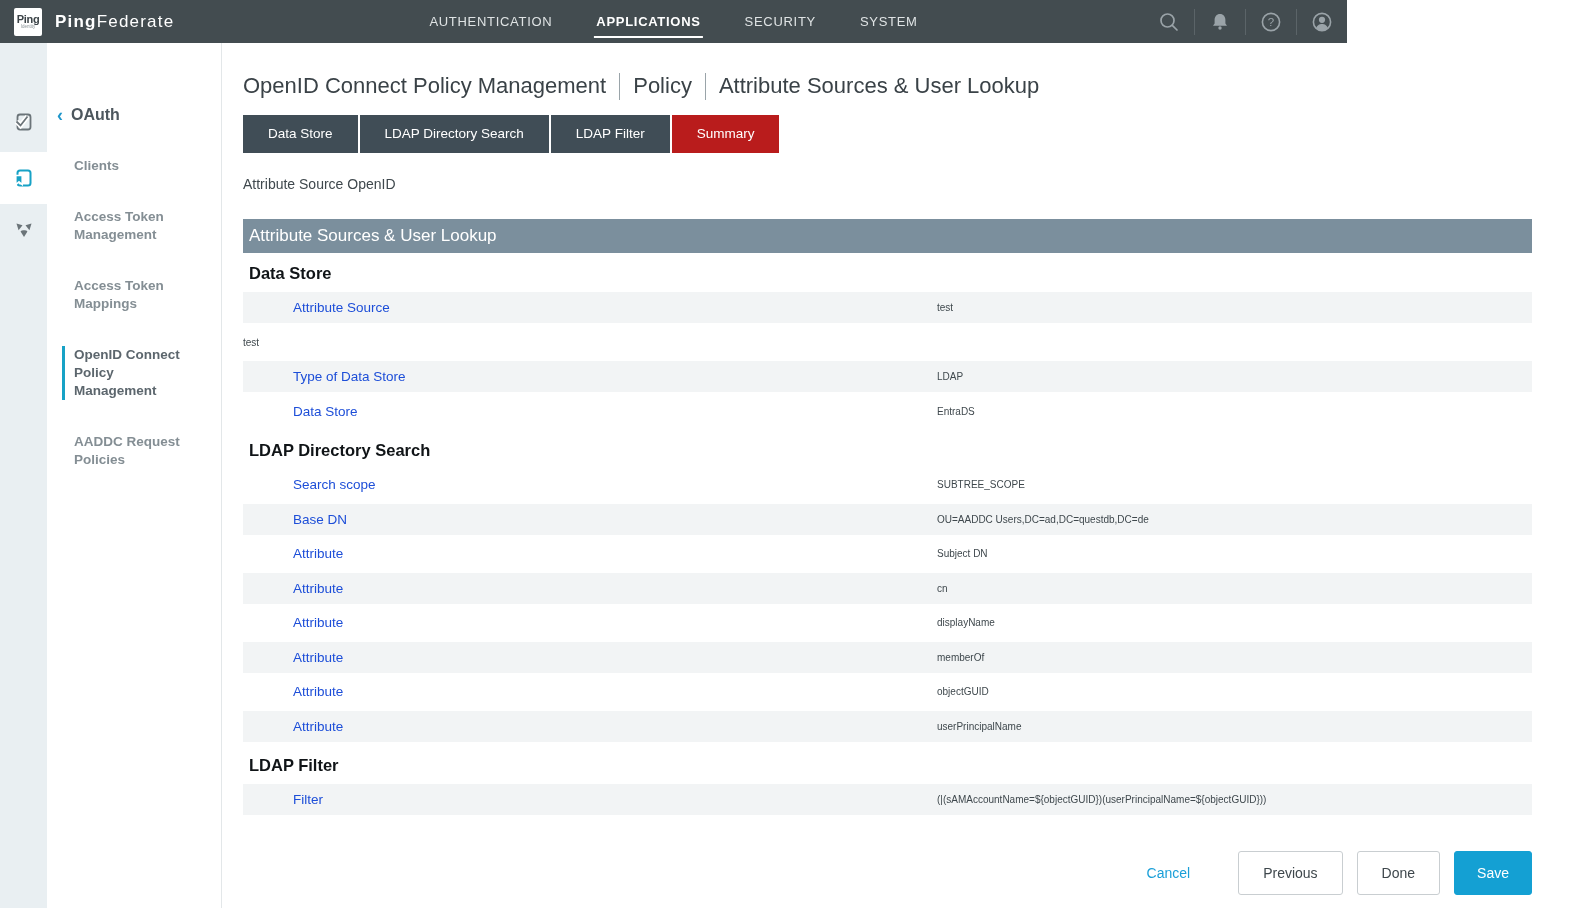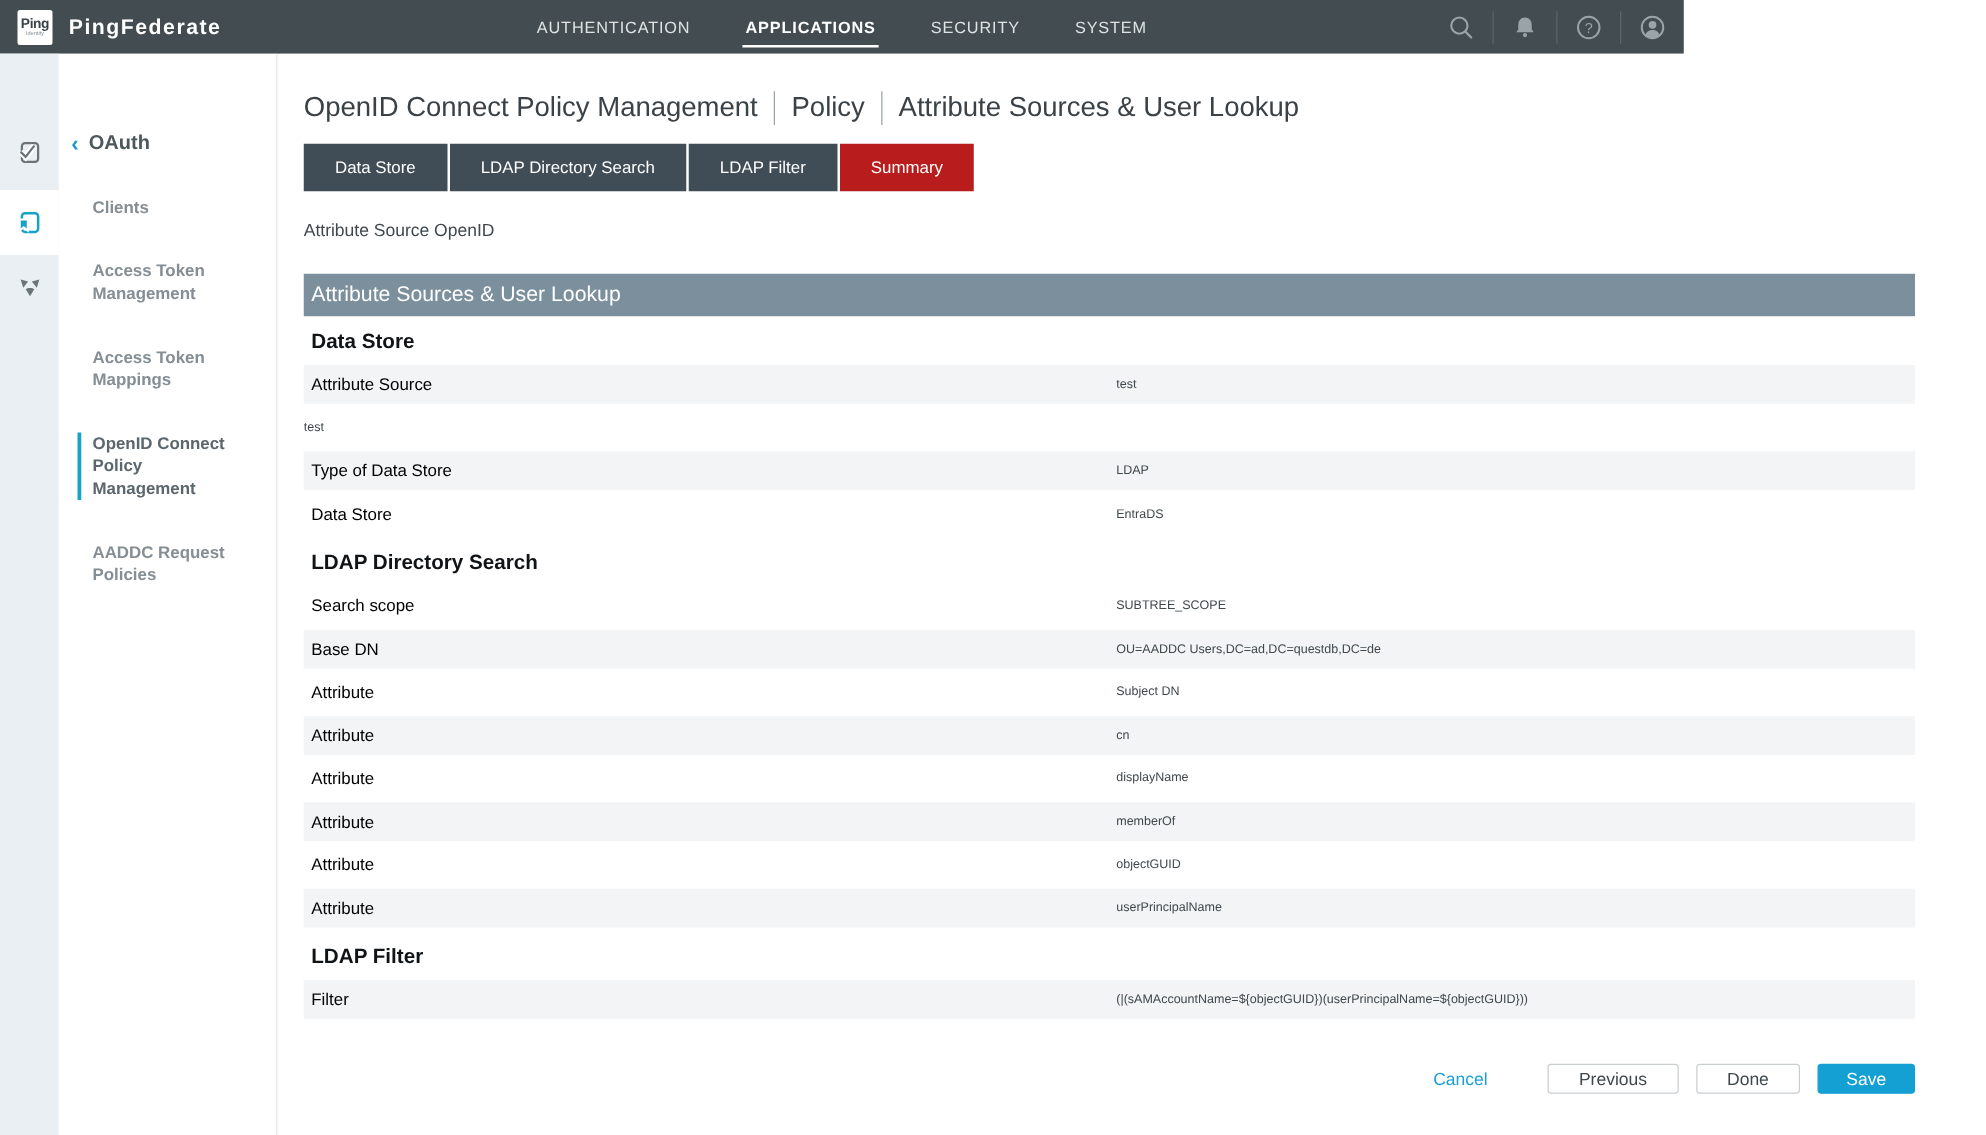--- a/index.html
+++ b/index.html
@@ -9,21 +9,21 @@
   
   .topbar { position:absolute; left:0; top:0; width:1347px; height:43px;
             background:#434c50; display:flex; align-items:center; }
   .brand { display:flex; align-items:center; gap:13px; padding-left:14px; }
   .logo-box { width:28px; height:28px; background:#fff; border-radius:2px;
               display:flex; flex-direction:column; align-items:center; justify-content:center; }
   .logo-ping { font-size:11px; font-weight:700; color:#3b4347; line-height:10px; letter-spacing:-0.3px;}
   .logo-sub { font-size:4.5px; color:#8a9296; line-height:5px; }
   .brand-name { color:#fff; font-size:17px; letter-spacing:1.2px; }
   .brand-name b { font-weight:700; }
-  .brand-name span { font-weight:700; }
+  .brand-name span { font-weight:400; }
   .main-nav { position:absolute; left:50%; transform:translateX(-50%); top:0; height:43px;
               display:flex; align-items:center; gap:44px; }
   .nav-item { position:relative; color:#dfe3e4; font-size:13px; letter-spacing:0.7px;
               text-decoration:none; cursor:pointer; line-height:43px; }
   .nav-item.active { color:#fff; font-weight:700; }
   .nav-item.active::after { content:''; position:absolute; left:-2px; right:-2px; bottom:5px;
               height:2px; background:#fff; }
   .utils { position:absolute; right:0; top:0; height:43px; display:flex; align-items:center; }
   .util-icon { width:24px; height:24px; margin:0 13px; cursor:pointer; }
   .util-sep { width:1px; height:26px; background:#5b6468; }
@@ -59,26 +59,26 @@
 
   .summary-label { margin-top:23px; font-size:14px; color:#3f484d; }
 
   .panel-bar { margin-top:27px; height:34px; line-height:34px; background:#7b8f9d;
                color:#fff; font-size:17px; padding-left:6px; }
 
   .section h2 { font-size:16.5px; font-weight:700; color:#101417; padding:11px 0 9px 6px; }
   .row { height:31px; margin-bottom:3.5px; display:flex; align-items:center; }
   .sec-0 .row:nth-child(odd), .sec-2 .row:nth-child(odd) { background:#f2f4f5; }
   .sec-1 .row:nth-child(even) { background:#f2f4f5; }
-  .cell-label { width:650px; padding-left:6px; font-size:13.5px; color:#000000; }
+  .cell-label { width:650px; padding-left:6px; font-size:13.5px; color:#1d4ed8;margin-left:44px; }
   .cell-value { font-size:10px; color:#3f484d; }
 
   .footer { margin-top:36px; display:flex; align-items:center; justify-content:flex-end; }
   .link-cancel { color:#1a9fd8; font-size:14px; cursor:pointer; margin-right:34px; text-decoration:none; }
-  .btn { height:24px; padding:0 24px; font-size:14px; border-radius:3px; cursor:pointer;
+  .btn { height:44px; padding:0 24px; font-size:14px; border-radius:3px; cursor:pointer;
          font-family:"Liberation Sans", sans-serif; }
   .btn.ghost { background:#fff; border:1px solid #c9ced1; color:#3e474c; margin-left:14px; }
   .btn.primary { background:#14a0d3; border:1px solid #14a0d3; color:#fff; margin-left:14px; padding:0 22px; }
 </style>
 </head>
 <body>
 
 <header class="topbar">
   <div class="brand">
     <div class="logo-box">

